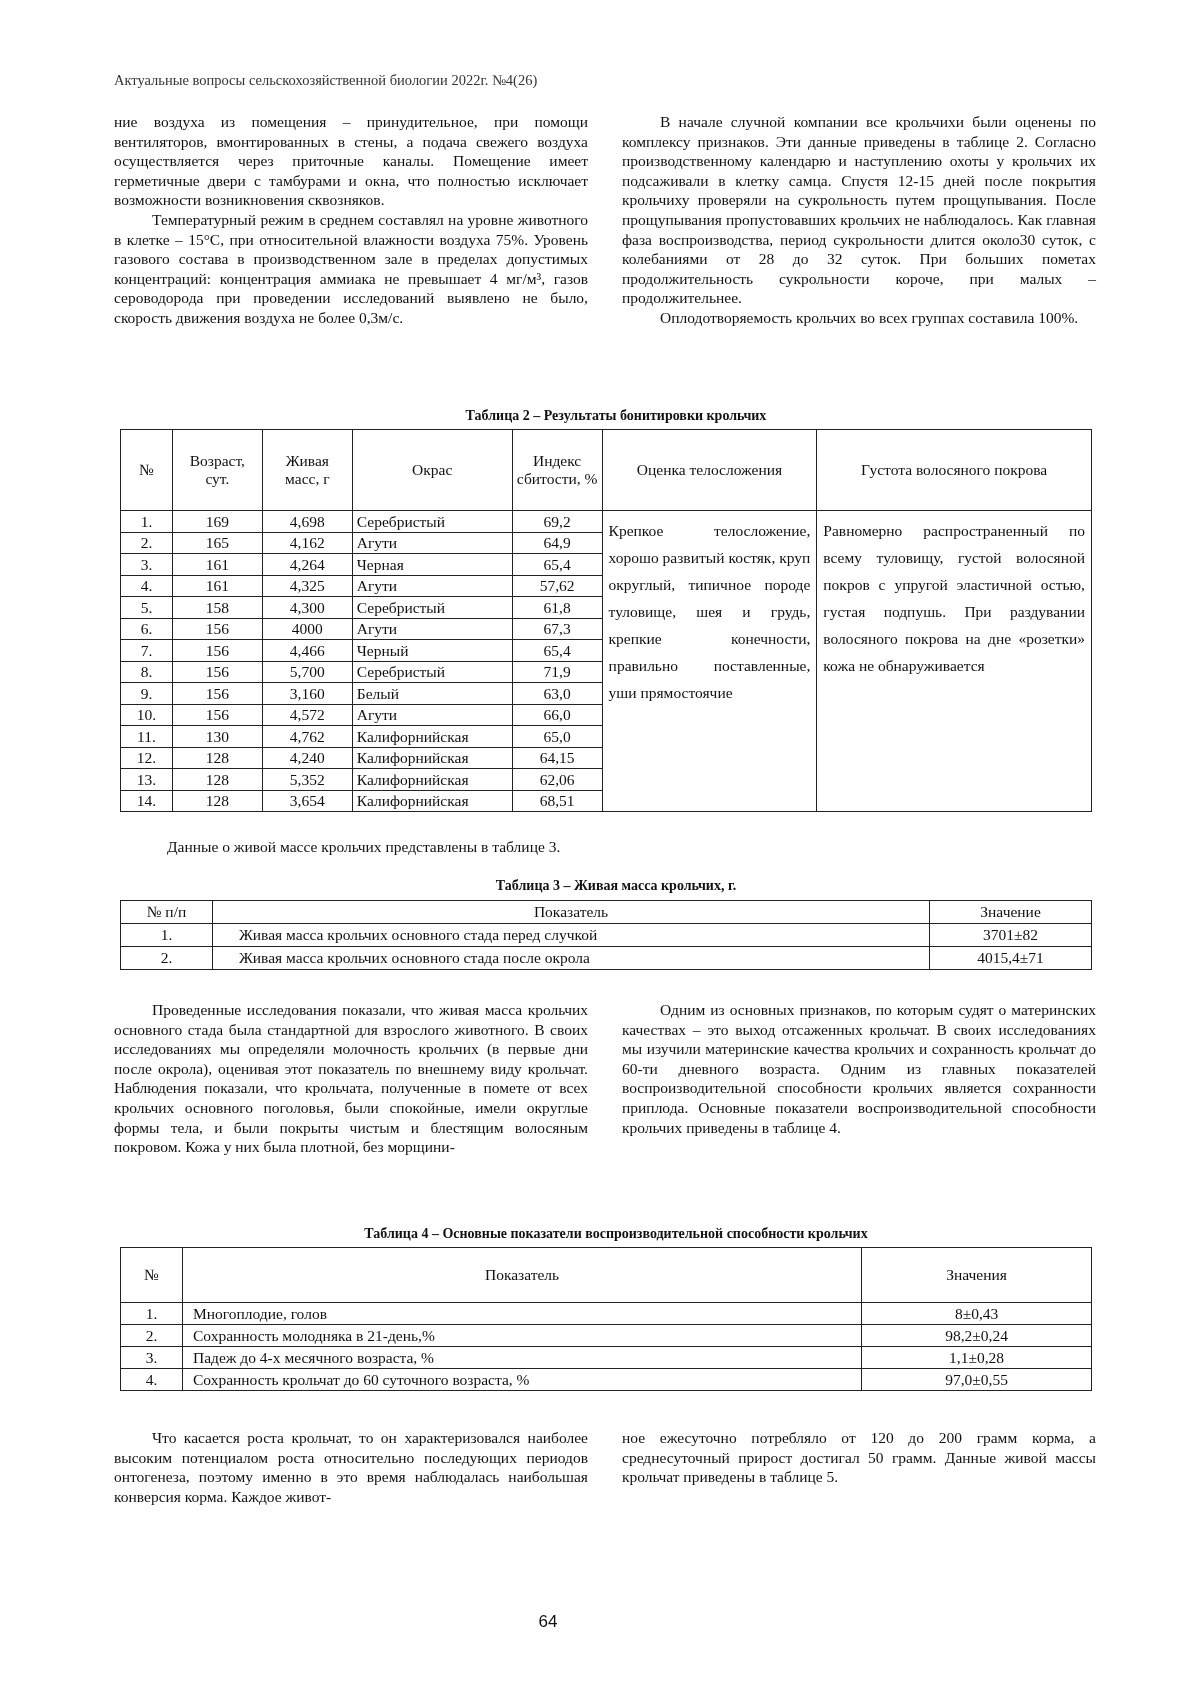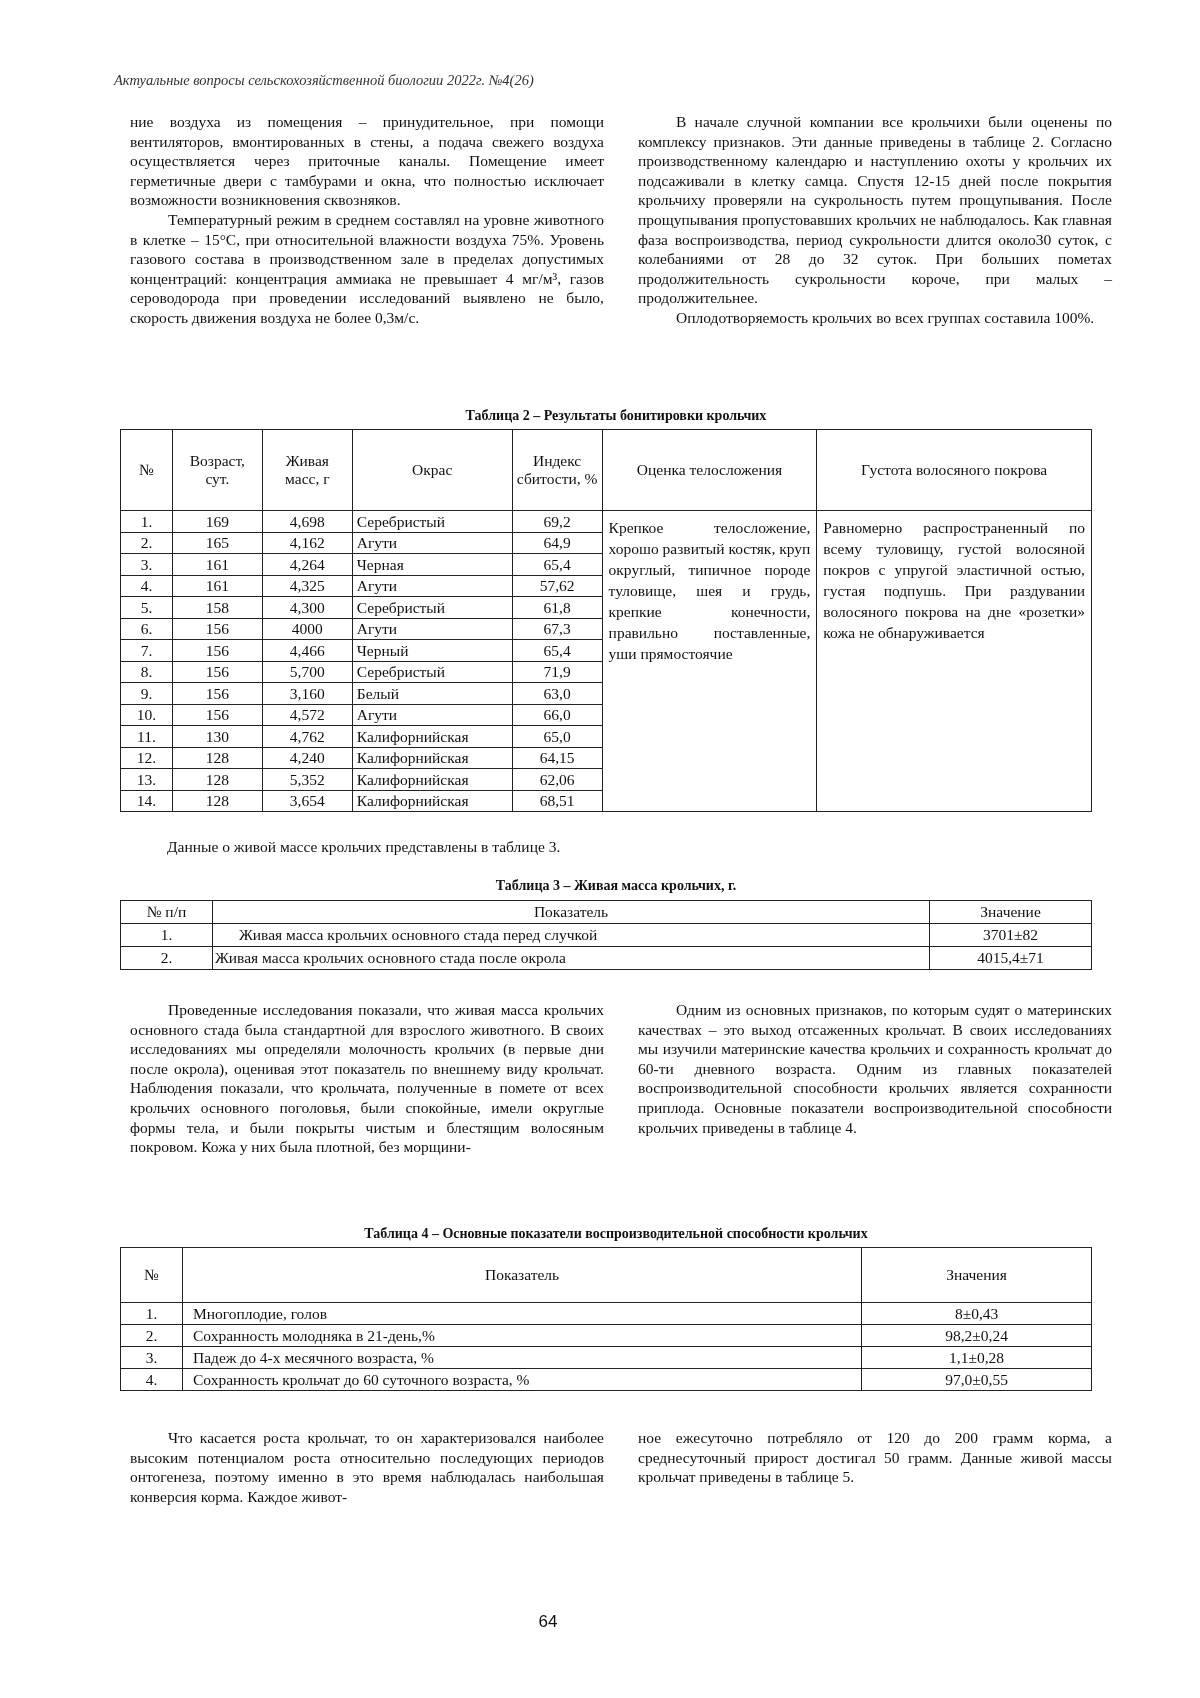--- a/index.html
+++ b/index.html
@@ -3,42 +3,42 @@
 <meta charset="utf-8">
 <style>
   html, body { margin: 0; padding: 0; background: #ffffff; }
   body {
     width: 1200px; height: 1698px; position: relative; overflow: hidden;
     font-family: "Liberation Serif", "DejaVu Serif", serif;
     color: #111; font-size: 15.5px;
   }
   .header {
     position: absolute; left: 114px; top: 72px;
-    font-style: italic; font-size: 14.5px; color: #333;
-  }
-  .col { position: absolute; width: 474px; line-height: 19.6px; text-align: justify; margin-left: 16px; }
+    font-size: 14.5px; color: #333;
+  }
+  .col { position: absolute; width: 474px; line-height: 19.6px; text-align: justify; }
   .col p { margin: 0; }
   .col p.ind { text-indent: 38px; }
   .col-left-1 { left: 114px; top: 112px; }
   .col-right-1 { left: 622px; top: 112px; }
   .col-left-2 { left: 114px; top: 1000px; }
   .col-right-2 { left: 622px; top: 1000px; }
   .col-left-3 { left: 114px; top: 1428px; }
   .col-right-3 { left: 622px; top: 1428px; }
   .caption {
     position: absolute; left: 16px; width: 1200px; text-align: center;
     font-weight: bold; font-size: 14px;
   }
   table { border-collapse: collapse; position: absolute; font-size: 15.5px; }
   td, th { border: 1px solid #222; padding: 0 4px; font-weight: normal; }
   .t2 { left: 120px; top: 429px; width: 972px; }
   .t2 th { text-align: center; vertical-align: middle; height: 80px; line-height: 18px; }
   .t2 td { height: 20.5px; line-height: 19px; padding: 0 4px; }
   .t2 td.c { text-align: center; }
-  .t2 td.desc { vertical-align: top; text-align: justify; line-height: 21px; padding: 6px 6px 0 6px; border-radius: 6px; }
+  .t2 td.desc { vertical-align: top; text-align: justify; line-height: 27px; padding: 6px 6px 0 6px; border-radius: 6px; }
   .t3 { left: 120px; top: 900px; width: 972px; }
   .t3 td, .t3 th { height: 22px; line-height: 20px; }
   .t4 { left: 120px; top: 1247px; width: 972px; }
   .t4 th { height: 54px; }
   .t4 td { height: 21px; line-height: 19px; }
   .c { text-align: center; }
   .lead-text { position: absolute; left: 167px; top: 838px; }
   .page-number {
     position: absolute; left: 8px; width: 1080px; top: 1612px;
     text-align: center; font-family: Liberation Sans, sans-serif; font-size: 17px;
@@ -201,21 +201,21 @@
     </tr>
   </thead>
   <tbody>
     <tr>
       <td class="c">1.</td>
       <td style="padding-left:26px">Живая масса крольчих основного стада перед случкой</td>
       <td class="c">3701±82</td>
     </tr>
     <tr>
       <td class="c">2.</td>
-      <td style="padding-left:2px">Живая масса крольчих основного стада после окрола</td>
+      <td style="padding-left:26px">Живая масса крольчих основного стада после окрола</td>
       <td class="c">4015,4±71</td>
     </tr>
   </tbody>
 </table>
 
 <div class="col col-left-2">
   <p class="ind">Проведенные исследования показали, что живая масса крольчих основного стада была стандартной для взрослого животного. В своих исследованиях мы определяли молочность крольчих (в первые дни после окрола), оценивая этот показатель по внешнему виду крольчат. Наблюдения показали, что крольчата, полученные в помете от всех крольчих основного поголовья, были спокойные, имели округлые формы тела, и были покрыты чистым и блестящим волосяным покровом. Кожа у них была плотной, без морщини-</p>
 </div>
 <div class="col col-right-2">
   <p class="ind">Одним из основных признаков, по которым судят о материнских качествах – это выход отсаженных крольчат. В своих исследованиях мы изучили материнские качества крольчих и сохранность крольчат до 60-ти дневного возраста. Одним из главных показателей воспроизводительной способности крольчих является сохранности приплода. Основные показатели воспроизводительной способности крольчих приведены в таблице 4.</p>

